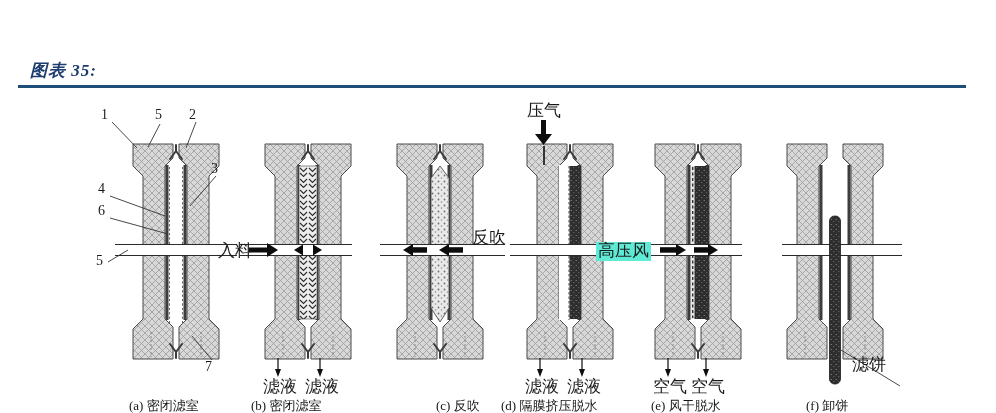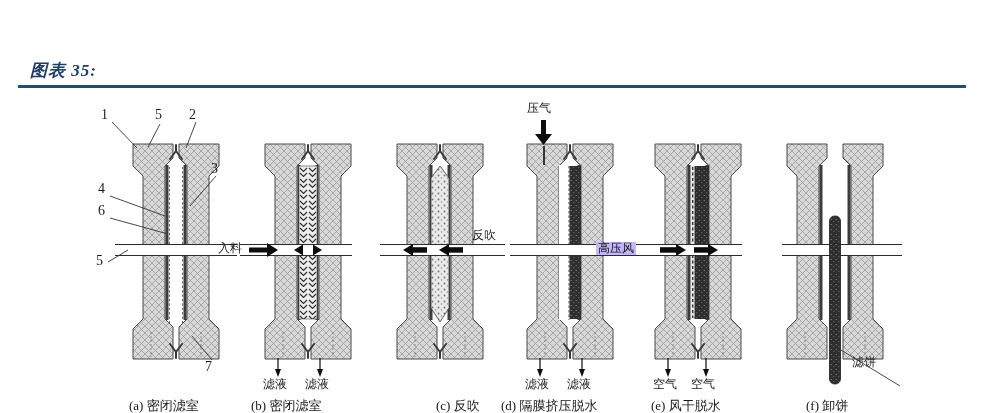--- a/index.html
+++ b/index.html
@@ -6,24 +6,24 @@
   #page{position:relative;width:972px;height:413px;background:#fff;overflow:hidden;
         font-family:"Liberation Serif","DejaVu Serif",serif;margin-top:48px;}
   
   #fig-header{position:absolute;left:30px;top:6px;height:28px;z-index:3;
       color:#1c3d6e;font-style:italic;font-weight:bold;font-size:17px;letter-spacing:1px;
       display:flex;gap:12px;align-items:flex-end;white-space:nowrap;}
   #header-rule{position:absolute;left:18px;right:6px;top:37px;height:3px;background:#1f4e79;z-index:3;}
   
   #diagram-svg{position:absolute;left:0;top:0;z-index:1;}
   
-  .lbl{position:absolute;z-index:2;font-size:12px;color:#1a1a1a;white-space:nowrap;line-height:1.1;}
+  .lbl{position:absolute;z-index:2;font-size:17px;color:#1a1a1a;white-space:nowrap;line-height:1.1;}
   .num{position:absolute;z-index:2;font-size:14px;color:#1a1a1a;white-space:nowrap;line-height:1;}
   .cap{position:absolute;z-index:2;font-size:13px;color:#161616;white-space:nowrap;top:349px;}
-  .bglbl{background:#c4b5fd;padding:0 2px;}
+  .bglbl{background:#5eead4;padding:0 2px;}
   #legend-line{position:absolute;left:0;right:0;top:396px;z-index:2;text-align:center;
       font-size:15.5px;font-weight:600;color:#111;letter-spacing:.5px;white-space:nowrap;}
   #watermark{position:absolute;left:744px;top:351px;z-index:5;font-size:30px;font-weight:bold;
       color:#c6c6c6;letter-spacing:2px;white-space:nowrap;opacity:.92;}
   #bottom-bar{position:absolute;left:36px;top:403px;width:960px;height:10px;background:#1f4e79;z-index:4;}
 </style>
 </head>
 <body>
 
 <div id="page">

